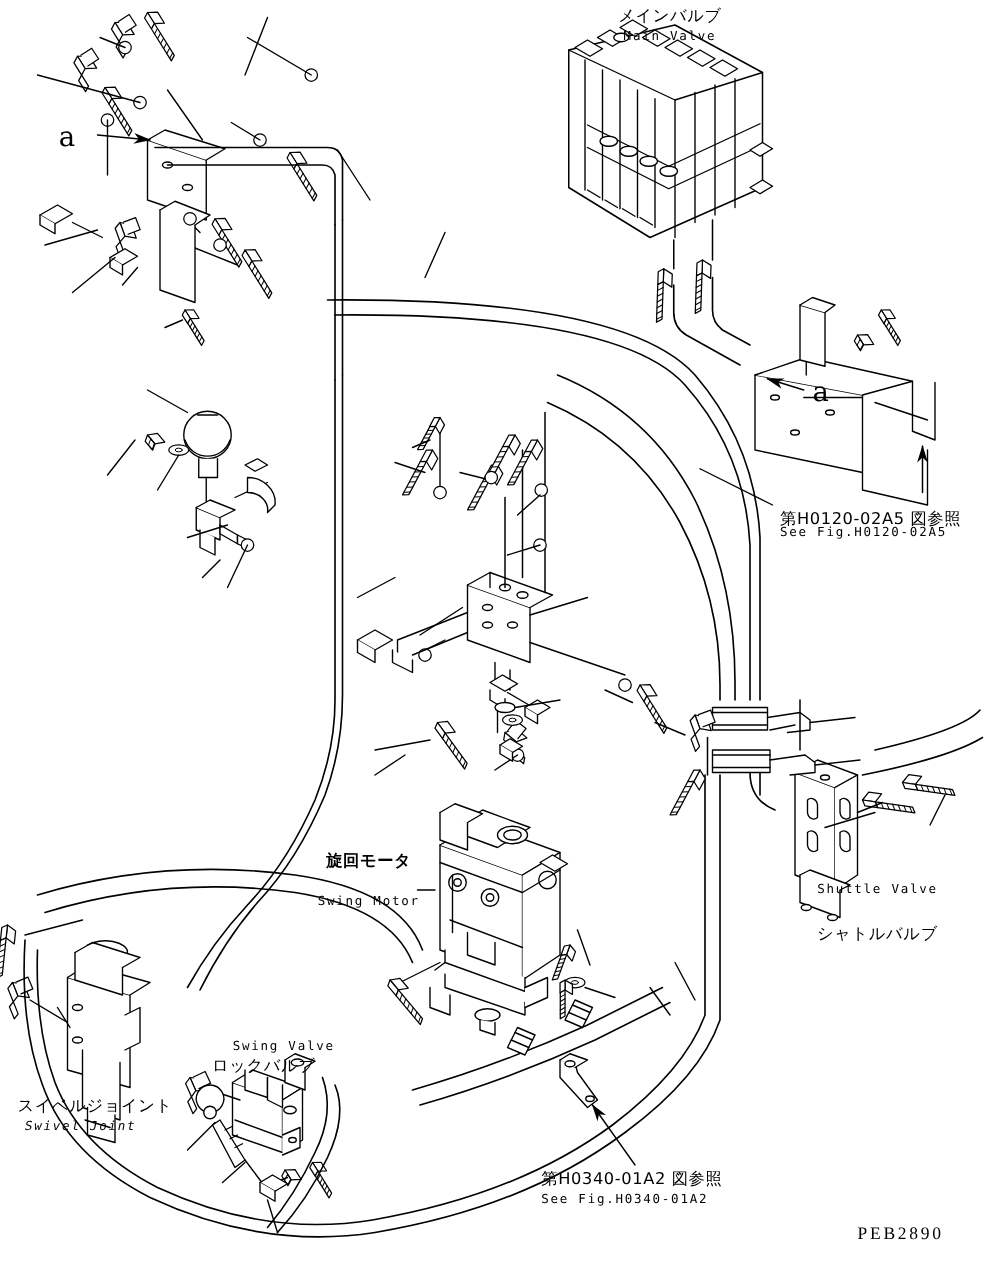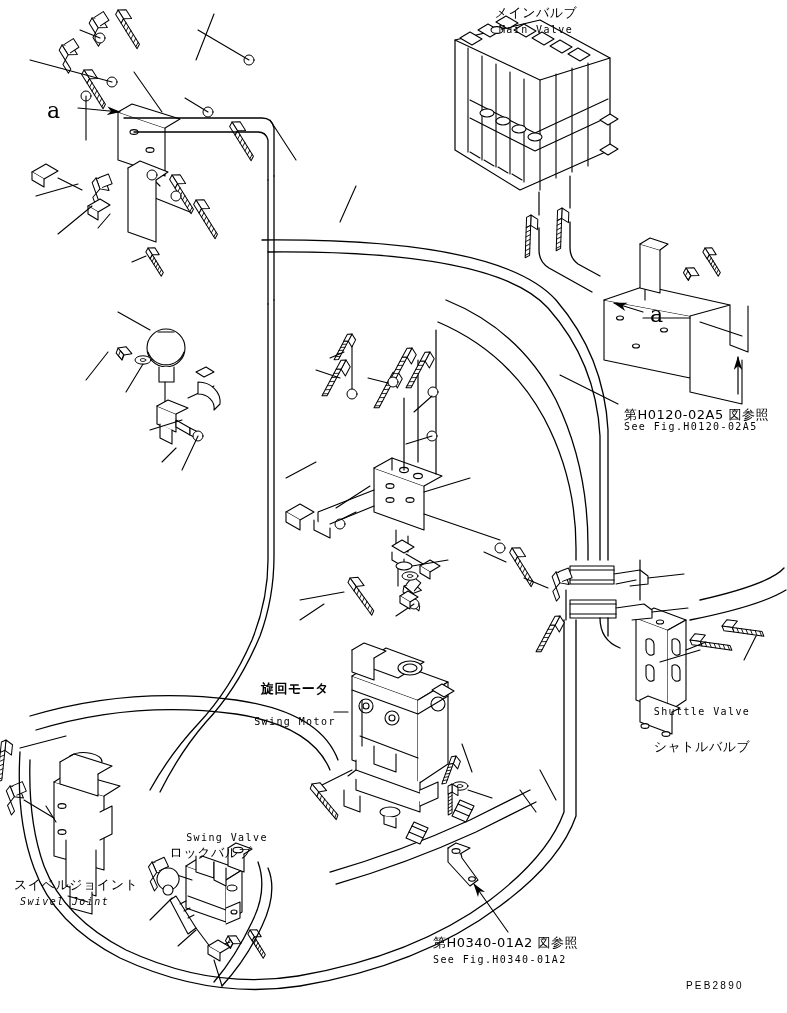--- a/index.html
+++ b/index.html
@@ -5,21 +5,21 @@
 <style>
   html,body{margin:0;padding:0;background:#ffffff;}
   body{width:787px;height:1013px;position:relative;overflow:hidden;
        font-family:"DejaVu Sans Mono","Liberation Mono",monospace;color:#000;}
   #sheet{position:absolute;left:0;top:0;width:736px;height:1013px;}
   svg#art{position:absolute;left:0;top:0;width:787px;height:1013px;}
   .lbl{position:absolute;white-space:pre;color:#000;}
   .jp{font-family:"DejaVu Sans","Liberation Sans",sans-serif;font-size:13px;letter-spacing:.5px;}
   .en{font-family:"DejaVu Sans Mono","Liberation Mono",monospace;font-size:10px;letter-spacing:1.4px;}
   .callout{font-family:"DejaVu Serif","Liberation Serif",serif;font-size:22px;font-style:normal;}
-  .dwg{font-family:Liberation Sans, sans-serif;font-size:10px;letter-spacing:2.2px;}
+  .dwg{font-family:Liberation Serif, serif;font-size:14px;letter-spacing:2.2px;}
   .ctr{text-align:center;}
 </style>
 </head>
 <body>
 
 <div id="sheet">
 
   <svg id="art" viewBox="0 0 787 1013" xmlns="http://www.w3.org/2000/svg">
     <defs>
       <marker id="solidArrow" markerWidth="14" markerHeight="9" refX="13" refY="4.5" orient="auto" markerUnits="userSpaceOnUse">

